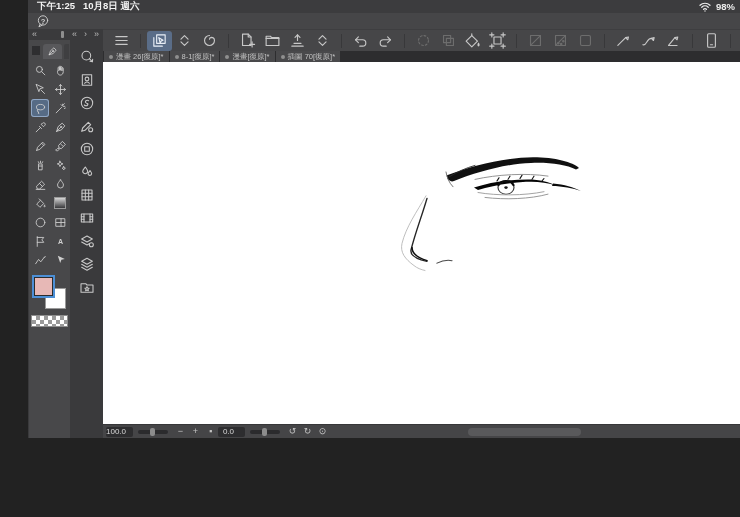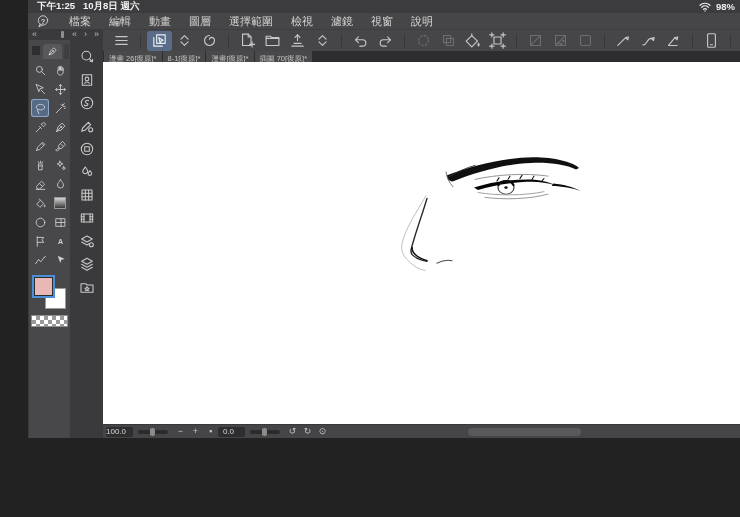--- a/index.html
+++ b/index.html
@@ -62,21 +62,21 @@
       linear-gradient(45deg,#9a9a9a 25%,#ffffff 25%,#ffffff 75%,#9a9a9a 75%);
     background-size:8px 8px;background-position:0 0,4px 4px;background-color:#fff;}
   .palette-strip{position:absolute;left:42px;top:11px;width:33px;bottom:0;padding-top:4px;}
   .pal-btn{width:24px;height:21px;margin:2px auto;border:none;background:none;color:#c9c9c9;
     display:flex;align-items:center;justify-content:center;padding:0;}
 
   
   .tabbar{position:absolute;left:75px;top:51px;right:0;height:11px;background:#2d2d2f;
     display:flex;align-items:stretch;gap:1px;padding-left:1px;}
   .tab{display:flex;align-items:center;gap:3px;background:#49494b;padding:0 5px;
-    font-size:7.5px;color:#c3c3c3;white-space:nowrap;flex-direction:column;}
+    font-size:7.5px;color:#c3c3c3;white-space:nowrap;}
   .tab.active{background:#50729e;color:#eef3fa;}
   .tab-dot{width:4px;height:4px;border-radius:50%;background:#8f8f8f;}
   .tab.active .tab-dot{background:#d2dcea;}
   .tab-overflow{margin-left:auto;width:20px;border:none;background:none;color:#bdbdbd;
     display:flex;align-items:center;justify-content:center;padding:0;}
 
   
   .canvas{position:absolute;left:75px;top:62px;right:8px;bottom:14px;background:#ffffff;}
   .canvas svg{width:100%;height:100%;stroke:none;}
   .vscroll{position:absolute;right:0;top:62px;width:8px;bottom:14px;background:#3b3b3d;}
@@ -125,31 +125,20 @@
     </div>
   </div>
 
   <div class="menubar">
     <span class="app-logo">
         <svg viewBox="0 0 24 24" width="14" height="14">
           <path d="M7 17.5L5 22l5.5-2.8"></path>
           <circle cx="12" cy="11" r="8"></circle>
           <text x="12" y="16.5" text-anchor="middle" font-size="13" font-weight="bold" fill="currentColor" stroke="none">?</text>
         </svg>
-      </span>
-    <span id="menu-items" style="display:flex;">
-        <span class="menu-item">檔案</span>
-        <span class="menu-item">編輯</span>
-        <span class="menu-item">動畫</span>
-        <span class="menu-item">圖層</span>
-        <span class="menu-item">選擇範圍</span>
-        <span class="menu-item">檢視</span>
-        <span class="menu-item">濾鏡</span>
-        <span class="menu-item">視窗</span>
-        <span class="menu-item">說明</span>
       </span>
   </div>
 
   <div class="commandbar" id="commandbar">
       <button class="cb-btn">
         <svg viewBox="0 0 24 24" width="17" height="17">
           <path d="M4 6.5h16"></path>
           <path d="M4 12h16"></path>
           <path d="M4 17.5h16"></path>
         </svg>

